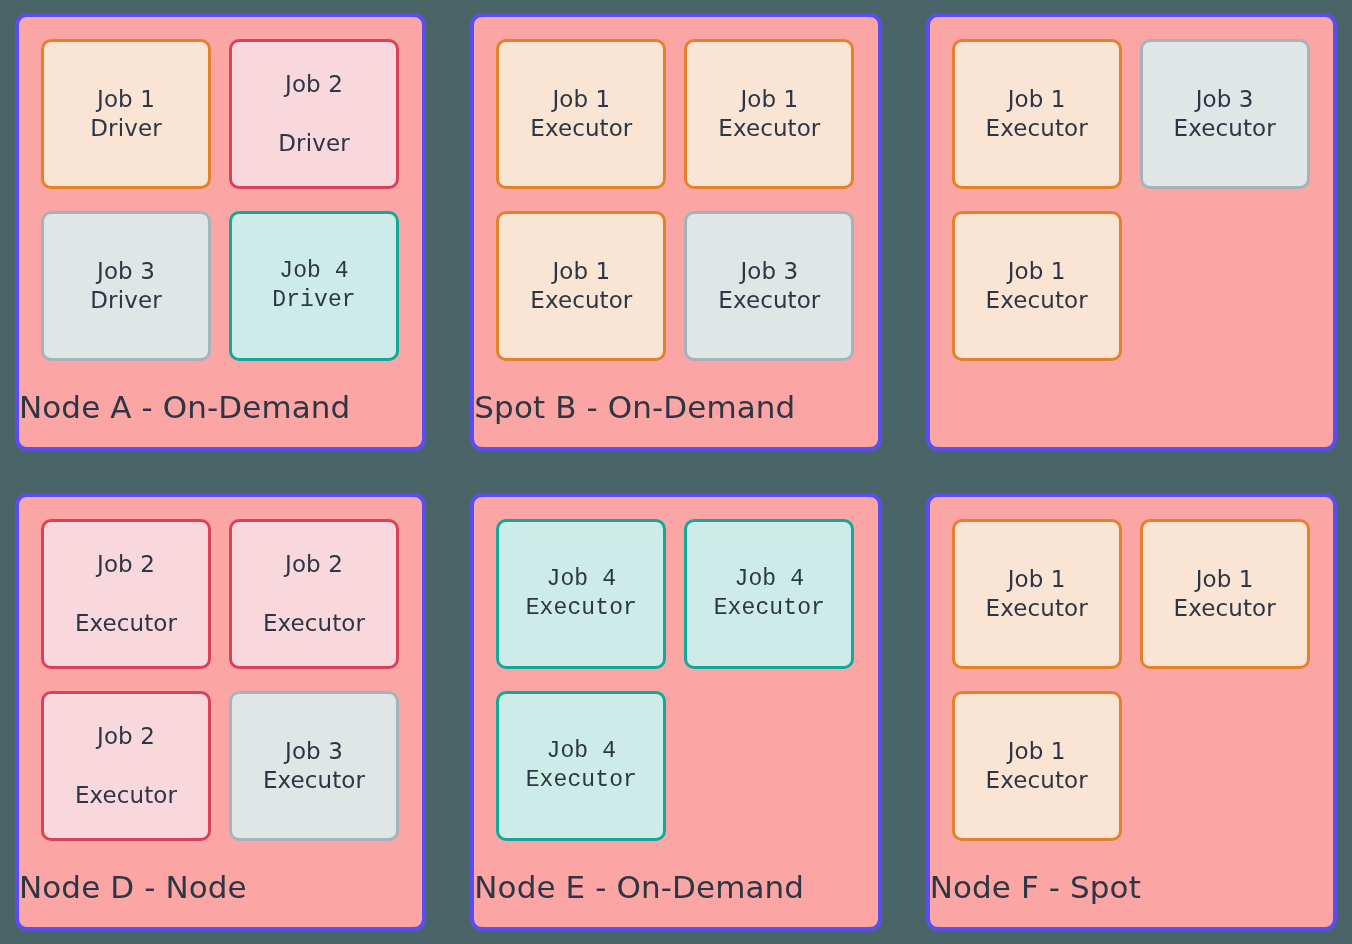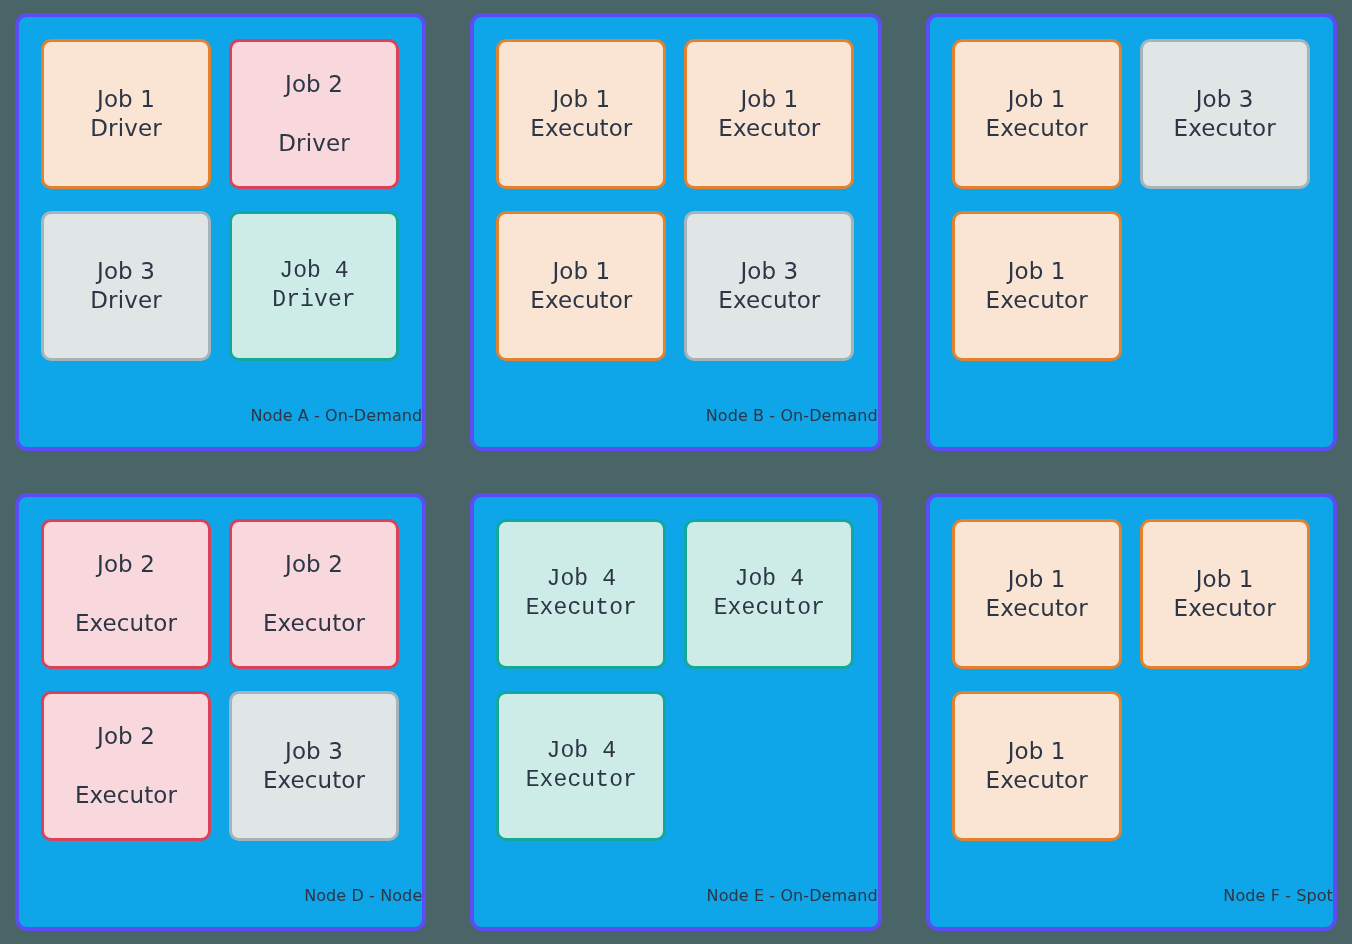--- a/index.html
+++ b/index.html
@@ -20,21 +20,21 @@
     box-sizing: border-box;
     padding: 13px 15px 13px 15px;
     display: grid;
     grid-template-columns: 1fr 1fr 1fr;
     grid-template-rows: 1fr 1fr;
     column-gap: 44px;
     row-gap: 42px;
   }
 
   .node {
-    background: #0ea5e9;
+    background: #fca5a5;
     border: 4px solid #5b4ef0;
     border-radius: 12px;
     box-sizing: border-box;
     position: relative;
     display: flex;
     flex-direction: column;
     padding: 22px 22px 0 22px;
   }
 
   .slot-grid {
@@ -67,23 +67,23 @@
 
   .slot-empty {
     visibility: hidden;
   }
 
   .node-label {
     position: absolute;
     left: 0;
     right: 0;
     bottom: 22px;
-    text-align: right;
+    text-align: left;
     color: #2c3645;
-    font-size: 16px;
+    font-size: 31px;
     letter-spacing: 0.1px;
   }
 
   
   .job-orange { border-color: #e3822c; background: #fae4d4; }
   .job-red    { border-color: #d9425a; background: #f8d8dc; gap: 30px; }
   .job-gray   { border-color: #a5b4bb; background: #e0e5e6; }
   .job-teal   { border-color: #14a89a; background: #cdece8; font-family: Liberation Mono, monospace; }
 </style>
 </head>
@@ -123,21 +123,21 @@
         </div>
         <div class="card job-orange">
           <div class="card-line">Job 1</div>
           <div class="card-line">Executor</div>
         </div>
         <div class="card job-gray">
           <div class="card-line">Job 3</div>
           <div class="card-line">Executor</div>
         </div>
       </div>
-      <div class="node-label">Node B - On-Demand</div>
+      <div class="node-label">Spot B - On-Demand</div>
     </div>
     <div class="node">
       <div class="slot-grid">
         <div class="card job-orange">
           <div class="card-line">Job 1</div>
           <div class="card-line">Executor</div>
         </div>
         <div class="card job-gray">
           <div class="card-line">Job 3</div>
           <div class="card-line">Executor</div>

